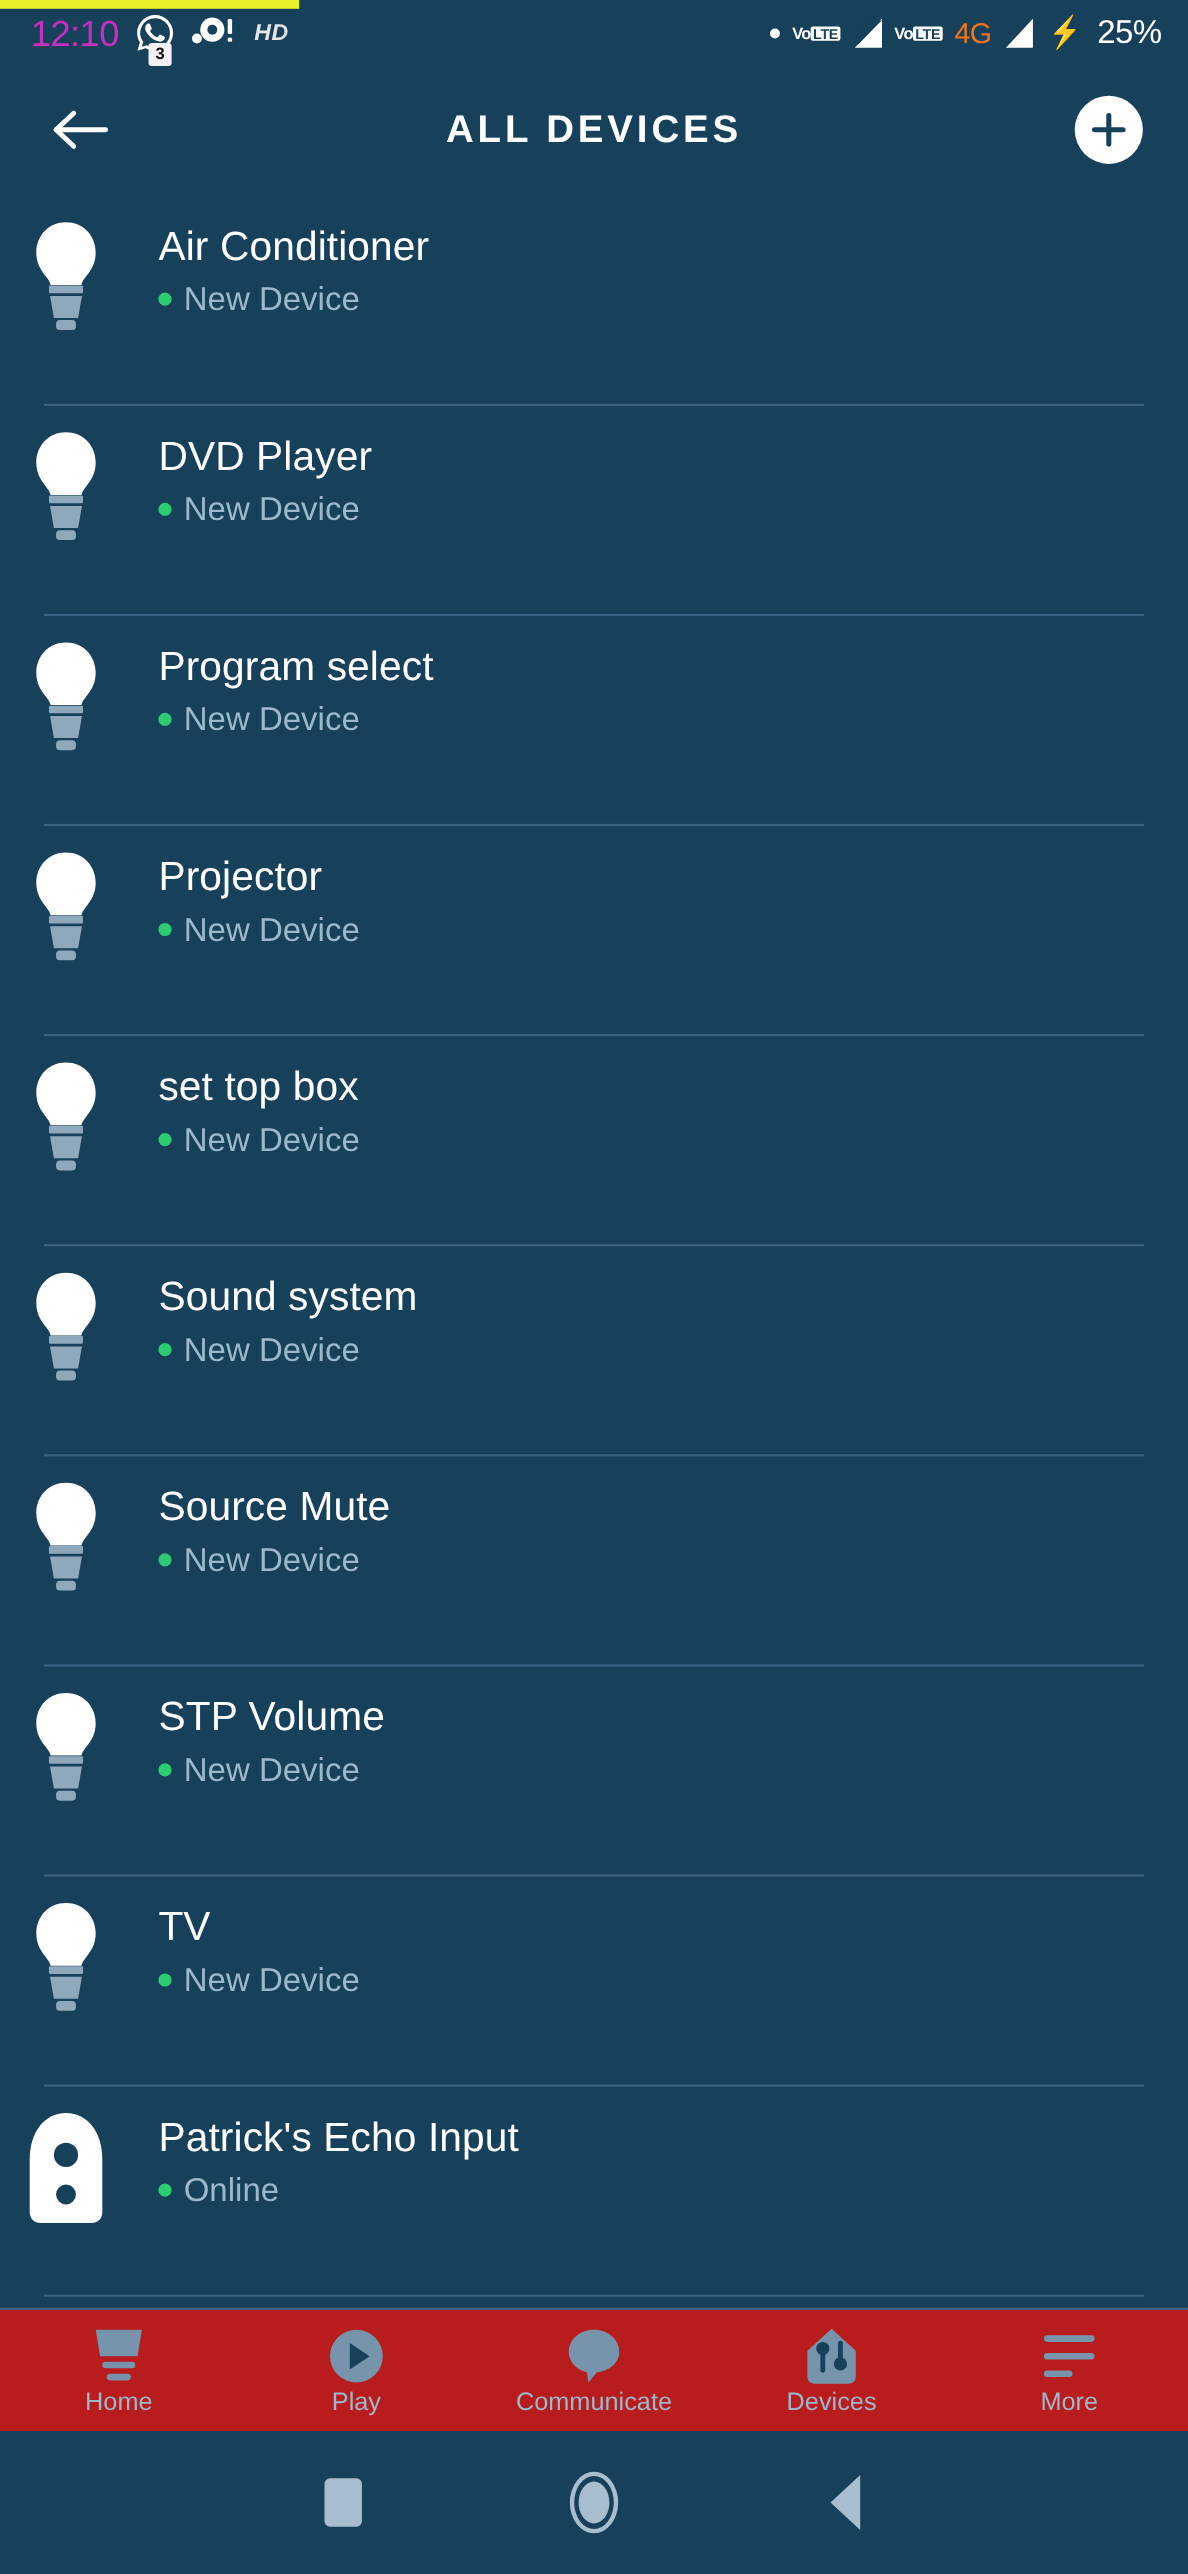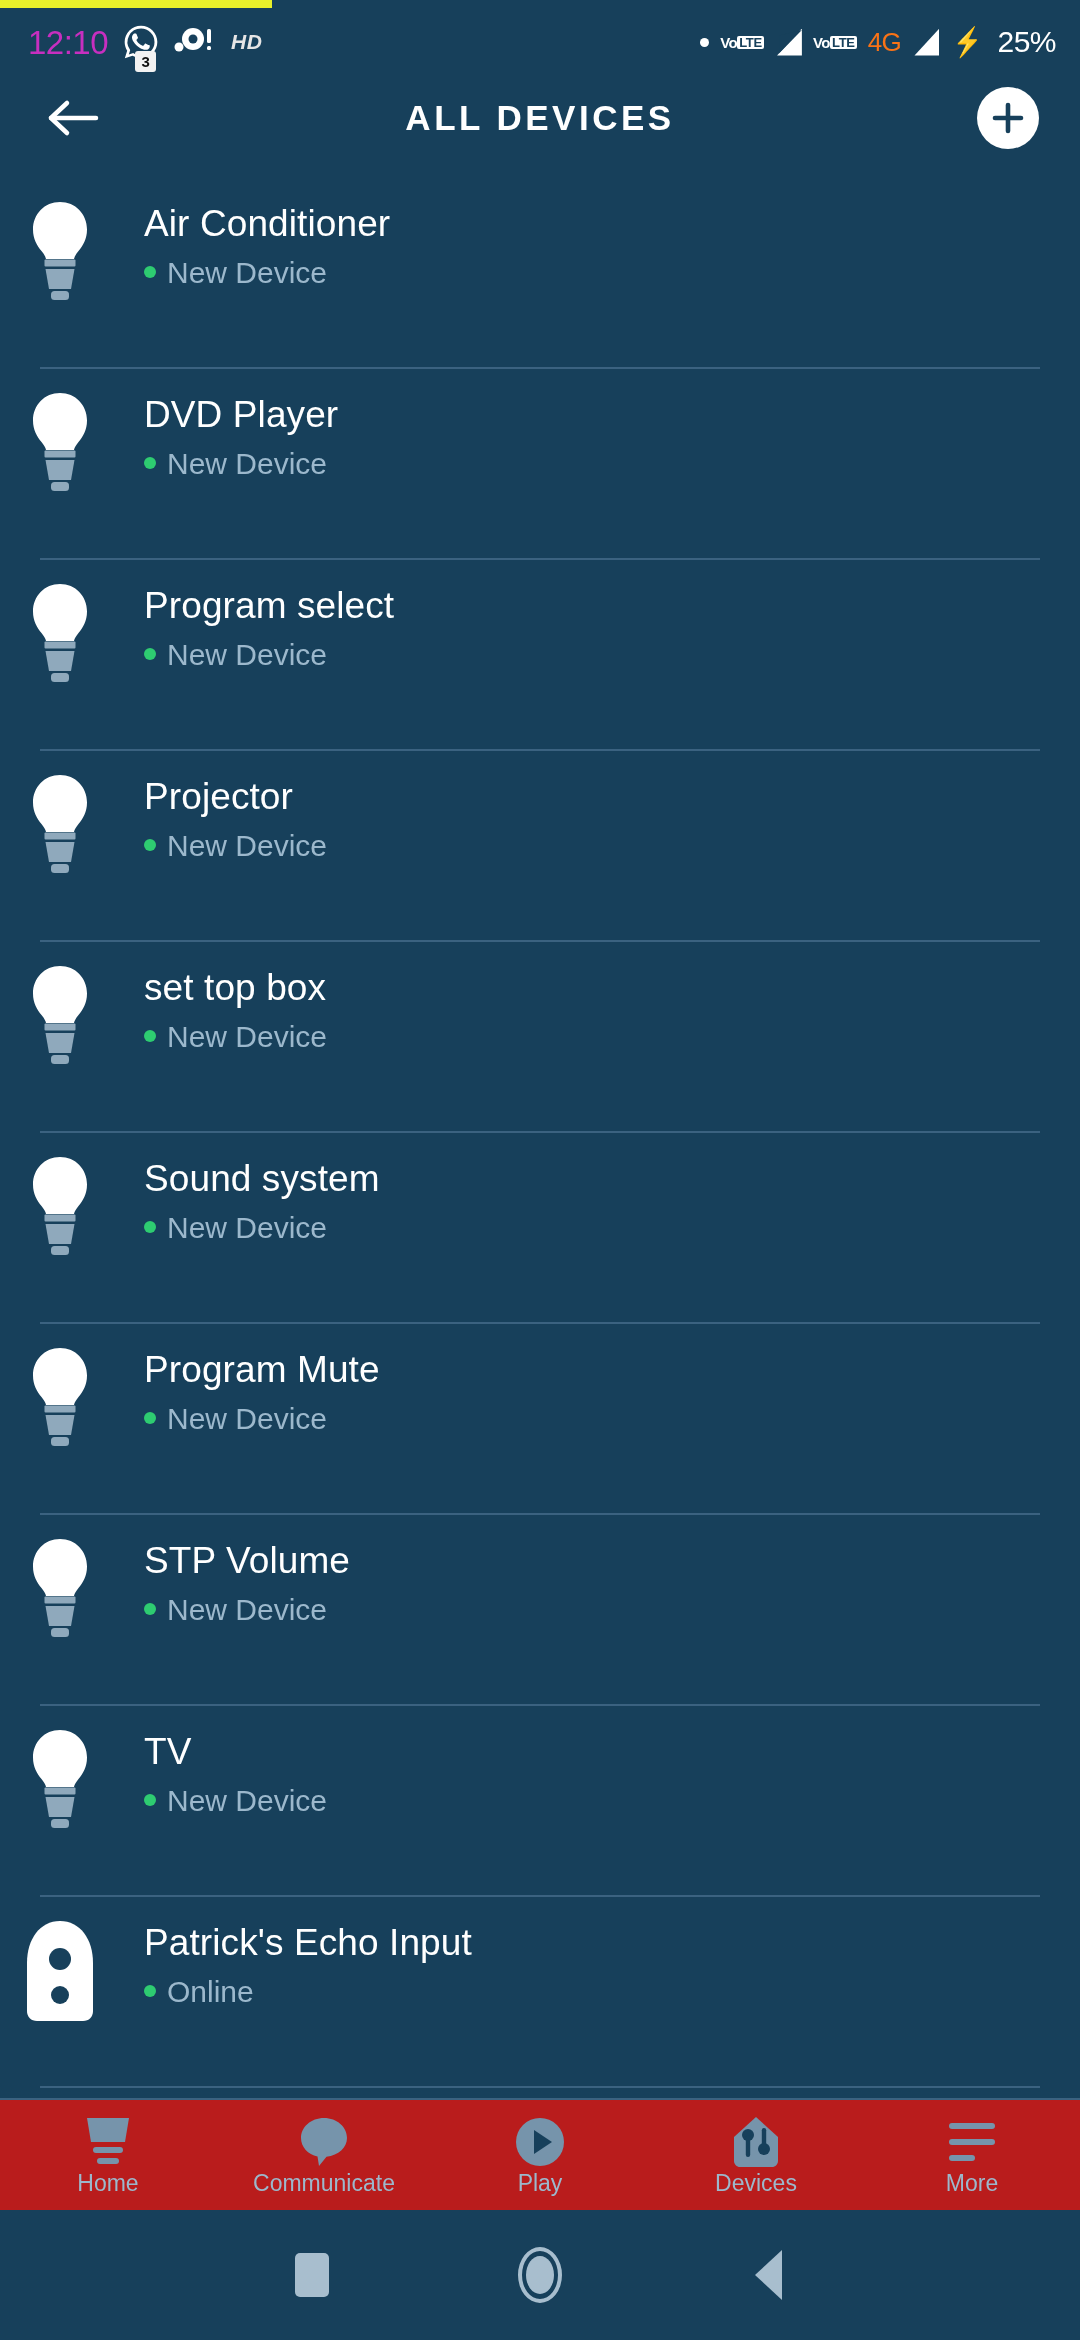--- a/index.html
+++ b/index.html
@@ -17,21 +17,21 @@
 
   
   #yellow-strip {
     position:absolute; left:0; top:0;
     width:272px; height:8px;
     background:#E8F02A;
   }
 
   
   #status-bar {
-    position:absolute; left:0; top:16px;
+    position:absolute; left:0; top:4px;
     width:1080px; height:52px;
     display:flex; align-items:center;
   }
   #status-left {
     display:flex; align-items:center; gap:13px;
     padding-left:28px;
   }
   #status-time {
     color:#C72FC0; font-size:33px; font-weight:400;
     letter-spacing:-0.5px; line-height:1;
@@ -398,21 +398,21 @@
       <div class="device-row">
         <div class="row-icon">
           <svg width="68" height="108" viewBox="0 0 68 108" aria-hidden="true">
             <path d="M34 2C18.5 2 7 14 7 29.5c0 9.5 4 16 8.5 21.5 2.4 3 4 5.5 4.5 8h28c.5-2.5 2.1-5 4.5-8C57 45.5 61 39 61 29.5 61 14 49.5 2 34 2z" fill="#FFFFFF"></path>
             <rect x="18.5" y="59.5" width="31" height="7" rx="1" fill="#8FA9BC"></rect>
             <path d="M19.5 69h29l-3.5 20h-22z" fill="#8FA9BC"></path>
             <rect x="25" y="91" width="18" height="9" rx="3.5" fill="#8FA9BC"></rect>
           </svg>
         </div>
         <div class="row-text">
-          <div class="device-name">Program Mute</div>
+          <div class="device-name">Source Mute</div>
           <div class="device-status">
             <span class="status-dot"></span>
             <span class="status-label">New Device</span>
           </div>
         </div>
         <div class="row-divider"></div>
       </div>
       <div class="device-row">
         <div class="row-icon">
           <svg width="68" height="108" viewBox="0 0 68 108" aria-hidden="true">
@@ -474,34 +474,34 @@
           <svg width="54" height="52" viewBox="0 0 54 52" aria-hidden="true">
             <path d="M6 2h42l-4 24H10z" fill="#7694AB"></path>
             <rect x="12" y="31" width="30" height="6" rx="3" fill="#7694AB"></rect>
             <rect x="16" y="42" width="22" height="6" rx="3" fill="#7694AB"></rect>
           </svg>
         </div>
         <div class="nav-label">Home</div>
       </div>
       <div class="nav-item">
         <div class="nav-icon">
-          <svg width="50" height="52" viewBox="0 0 50 52" aria-hidden="true">
-            <path d="M25 2C12 2 2 11 2 22c0 9 7 16.5 16.5 18.6L20 50l7.5-9.2C39.5 39.4 48 31.6 48 22 48 11 38 2 25 2z" fill="#7694AB"></path>
-          </svg>
-        </div>
-        <div class="nav-label">Communicate</div>
-      </div>
-      <div class="nav-item">
-        <div class="nav-icon">
           <svg width="54" height="54" viewBox="0 0 54 54" aria-hidden="true">
             <circle cx="27" cy="27" r="24" fill="#7694AB"></circle>
             <path d="M21 15l18 12-18 12z" fill="#17405B"></path>
           </svg>
         </div>
         <div class="nav-label">Play</div>
+      </div>
+      <div class="nav-item">
+        <div class="nav-icon">
+          <svg width="50" height="52" viewBox="0 0 50 52" aria-hidden="true">
+            <path d="M25 2C12 2 2 11 2 22c0 9 7 16.5 16.5 18.6L20 50l7.5-9.2C39.5 39.4 48 31.6 48 22 48 11 38 2 25 2z" fill="#7694AB"></path>
+          </svg>
+        </div>
+        <div class="nav-label">Communicate</div>
       </div>
       <div class="nav-item">
         <div class="nav-icon">
           <svg width="52" height="54" viewBox="0 0 52 54" aria-hidden="true">
             <path d="M26 2 4 22v24c0 3.3 2.7 6 6 6h32c3.3 0 6-2.7 6-6V22z" fill="#7694AB"></path>
             <circle cx="18" cy="20" r="6" fill="#17405B"></circle>
             <rect x="15.8" y="20" width="4.4" height="22" rx="2.2" fill="#17405B"></rect>
             <circle cx="34" cy="34" r="6" fill="#17405B"></circle>
             <rect x="31.8" y="13" width="4.4" height="22" rx="2.2" fill="#17405B"></rect>
           </svg>

